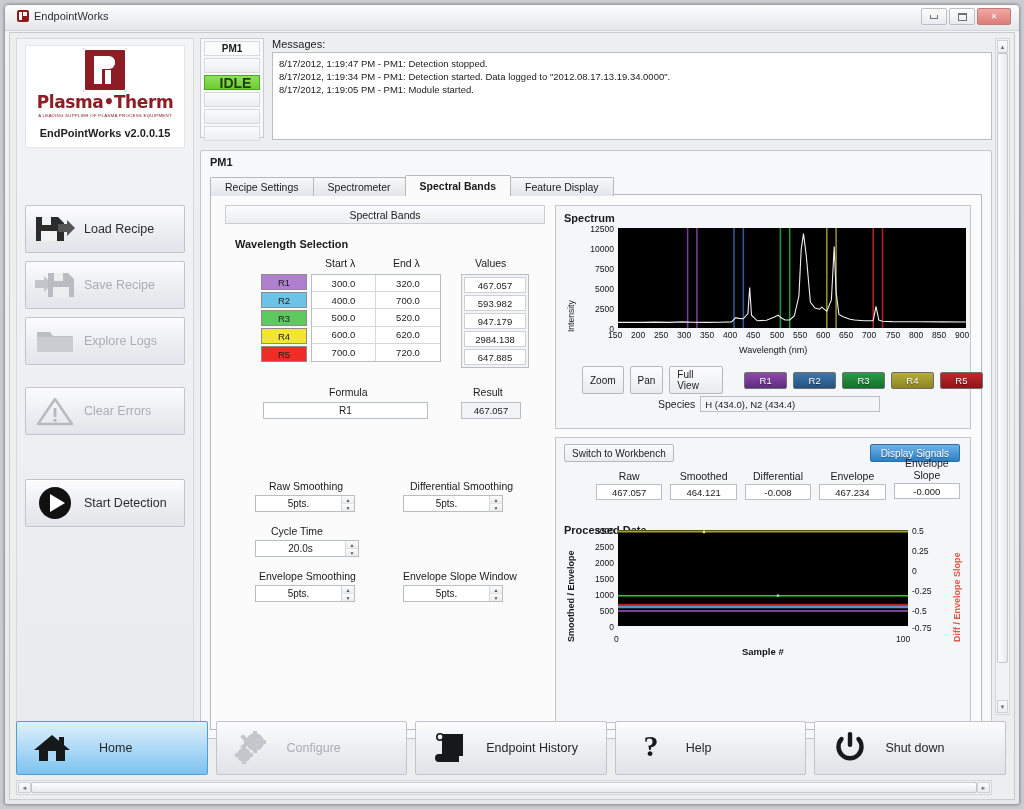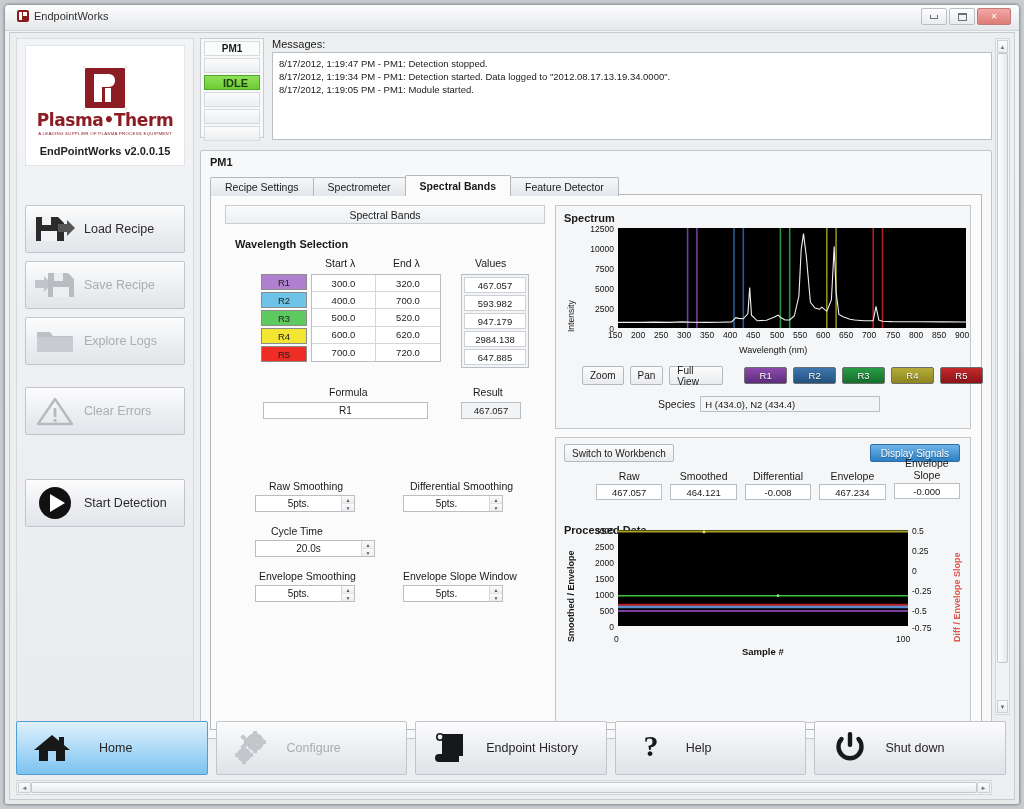--- a/index.html
+++ b/index.html
@@ -54,21 +54,21 @@
     border:1px solid #c7ccd1;
   }
 
   
   .rail {
     position:absolute; left:6px; top:5px; width:178px; bottom:60px;
     background:linear-gradient(#f3f4f6,#e9ebee);
     border:1px solid #d6dade;
   }
   .logo-box {
-    margin:6px 8px 0 8px; padding:20px 2px 8px 2px;
+    margin:6px 8px 0 8px; padding:2px 2px 8px 2px;
     border:1px solid #e3e6e9; background:#fff; text-align:center;
   }
   .logo-mark{
     width:44px;height:44px;margin:0 auto 2px auto;
     background:#8c1d24;border-radius:3px;position:relative;
     box-shadow:inset 0 0 0 2px #fff;
   }
   .logo-mark .p1{position:absolute;left:11px;top:8px;width:8px;height:28px;background:#fff;}
   .logo-mark .p2{position:absolute;left:17px;top:8px;width:15px;height:13px;background:#fff;border-radius:0 6px 6px 0;}
   .logo-mark .p3{position:absolute;left:22px;top:22px;width:6px;height:14px;background:#fff;}
@@ -104,21 +104,21 @@
     position:absolute; left:0; top:0; width:64px; height:100px;
     border:1px solid #c8ccd0; background:#f7f8f9;
   }
   .pmcell{
     height:15px; margin:2px 3px; border:1px solid #d8dbde;
     background:linear-gradient(#fbfbfc,#eceef0);
     display:flex;align-items:center;justify-content:center;
     font-size:9.5px;
   }
   .pmcell.head{ font-weight:bold; font-size:10px; background:#fafbfb; }
-  .pmcell.idle{ background:linear-gradient(#8fe05a,#6ecb33); border-color:#4fa524; font-weight:bold; font-size:11px; color:#1d3d10;padding-left:7px;}
+  .pmcell.idle{ background:linear-gradient(#8fe05a,#6ecb33); border-color:#4fa524; font-weight:bold; font-size:14px; color:#1d3d10;padding-left:7px;}
   .msgwrap{ position:absolute; left:72px; top:0; right:0; }
   .msglabel{ font-size:11px; margin-bottom:2px; }
   .msgbox{
     height:88px; background:#fff; border:1px solid #b9bec3;
     padding:4px 6px; overflow:hidden;
   }
   .msgline{ font-size:9.5px; line-height:13px; white-space:nowrap; }
 
   
   .pmgroup{
@@ -219,21 +219,21 @@
   .chart-title{ font-size:11px; font-weight:bold; }
 
   .plot{ background:#000; position:absolute; }
   .axlabel{ position:absolute; font-size:8.5px; color:#111; }
   .ylabel-rot{
     position:absolute; transform:rotate(-90deg); transform-origin:left top;
     font-size:8.5px; white-space:nowrap;
   }
 
   .btnsm{
-    height:19px; padding:0 7px; border:1px solid #b4b9be; border-radius:2px;
+    height:28px; padding:0 7px; border:1px solid #b4b9be; border-radius:2px;
     background:linear-gradient(#fcfcfd,#e9ebee);
     font-size:10px; display:inline-flex;align-items:center;justify-content:center;
   }
   .rbtnc{
     width:46px; height:17px; border:1px solid #6e6e6e; border-radius:2px;
     font-size:9.5px; color:#fff; text-shadow:0 1px 1px rgba(0,0,0,.5);
     display:inline-flex;align-items:center;justify-content:center;
   }
   .blue-btn{
     height:17px; padding:0 10px; border:1px solid #2f6fa8; border-radius:2px;
@@ -413,21 +413,21 @@
           <div class="tab">
               <span>Recipe Settings</span>
             </div>
           <div class="tab">
               <span>Spectrometer</span>
             </div>
           <div class="tab active">
               <span>Spectral Bands</span>
             </div>
           <div class="tab">
-              <span>Feature Detector</span>
+              <span>Feature Display</span>
             </div>
         </div>
 
         <div class="tabpage">
 
           <div class="colL">
 
             <div class="bandhdr">
               <span>Spectral Bands</span>
             </div>
@@ -512,21 +512,21 @@
                   <span class="val">5pts.</span>
                   <span class="arrows">
                       <div>▲</div>
                       <div>▼</div>
                     </span>
                 </div>
               </div>
 
               <div style="position:relative;height:38px;margin-top:7px;">
                 <div class="fieldlbl" style="position:absolute;left:46px;top:0;">Cycle Time</div>
-                <div class="spin" style="position:absolute;left:30px;top:15px;width:120px;">
+                <div class="spin" style="position:absolute;left:30px;top:15px;width:104px;">
                   <span class="val">20.0s</span>
                   <span class="arrows">
                       <div>▲</div>
                       <div>▼</div>
                     </span>
                 </div>
               </div>
 
               <div style="position:relative;height:38px;margin-top:7px;">
                 <div class="fieldlbl" style="position:absolute;left:34px;top:0;">Envelope Smoothing</div>

